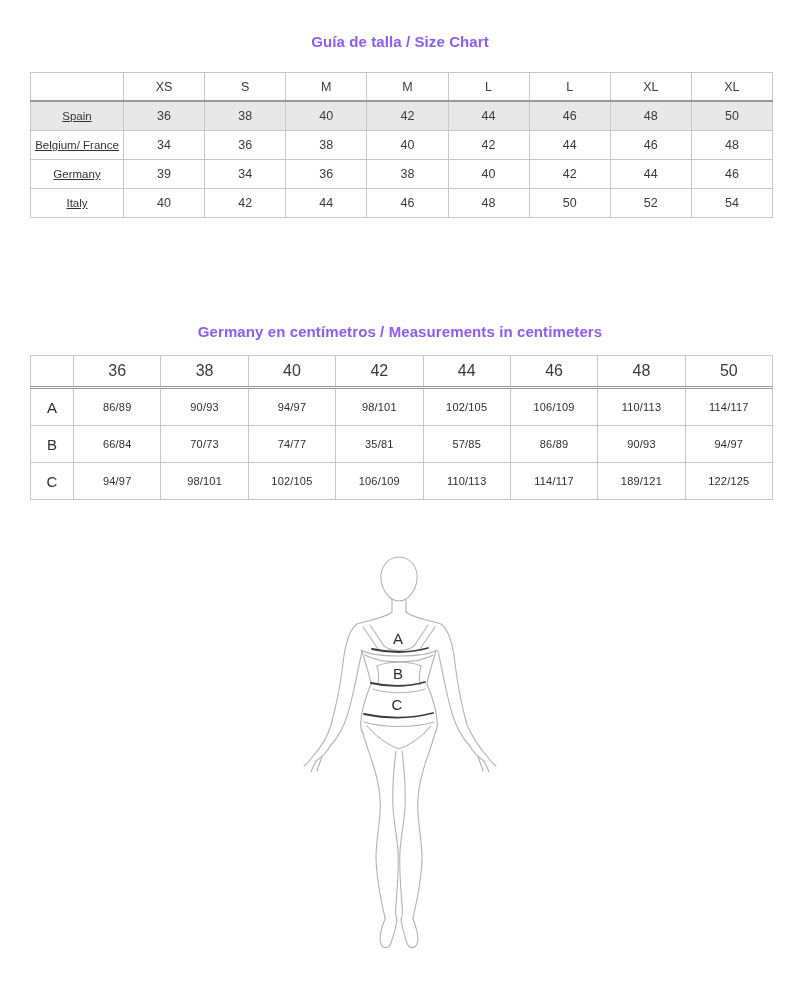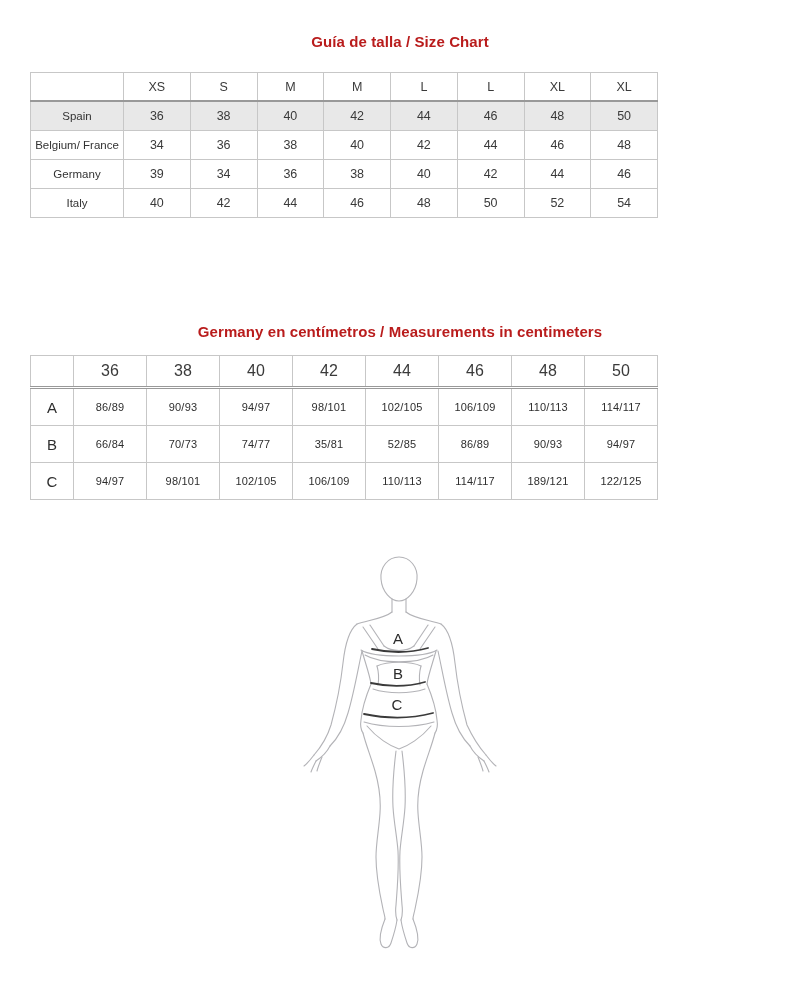--- a/index.html
+++ b/index.html
@@ -7,43 +7,43 @@
     width: 800px; height: 1000px;
     background: #ffffff;
     position: relative;
     font-family: "Liberation Sans", sans-serif;
     color: #3a3a3a;
     overflow: hidden;
   }
   .title {
     position: absolute; left: 0; width: 800px;
     text-align: center;
-    font-size: 15px; font-weight: 700; color: #b91c1c;
+    font-size: 15px; font-weight: 700; color: #8b5cf6;
     letter-spacing: 0.1px;
   }
   #title-size-chart { top: 33px; }
   #title-measurements { top: 323px; }
 
   table {
-    position: absolute; left: 30px; width: 628px;
+    position: absolute; left: 30px; width: 743px;
     border-collapse: collapse; table-layout: fixed;
     background: #ffffff;
   }
   th, td {
     border: 1px solid #c7c7c7;
     text-align: center; vertical-align: middle;
     font-weight: normal;
     padding: 0;
   }
 
   
   #size-chart-table { top: 72px; border: 1px solid #aeaeae; }
   #size-chart-table thead th { height: 27px; font-size: 12.5px; border-bottom: 2px solid #999999; }
   #size-chart-table thead th:first-child { width: 92px; }
-  #size-chart-table tbody th { font-size: 11.5px; color: #333333; }
+  #size-chart-table tbody th { font-size: 11.5px; color: #333333; text-decoration: underline; }
   #size-chart-table tbody td { font-size: 12.5px; color: #3a3a3a; }
   #size-chart-table tbody tr > * { height: 28px; }
   #size-chart-table tr.highlight > * { background: #e8e8e8; }
 
   
   #measurements-table { top: 355px; border: 1px solid #aeaeae; }
   #measurements-table thead th { height: 30px; font-size: 16px; border-bottom: 3px double #999999; }
   #measurements-table thead th:first-child { width: 42px; }
   #measurements-table tbody th { font-size: 15px; color: #2e2e2e; }
   #measurements-table tbody td { font-size: 11px; color: #2e2e2e; letter-spacing: 0.2px; }
@@ -146,21 +146,21 @@
         <td>106/109</td>
         <td>110/113</td>
         <td>114/117</td>
       </tr>
       <tr>
         <th>B</th>
         <td>66/84</td>
         <td>70/73</td>
         <td>74/77</td>
         <td>35/81</td>
-        <td>52/85</td>
+        <td>57/85</td>
         <td>86/89</td>
         <td>90/93</td>
         <td>94/97</td>
       </tr>
       <tr>
         <th>C</th>
         <td>94/97</td>
         <td>98/101</td>
         <td>102/105</td>
         <td>106/109</td>

